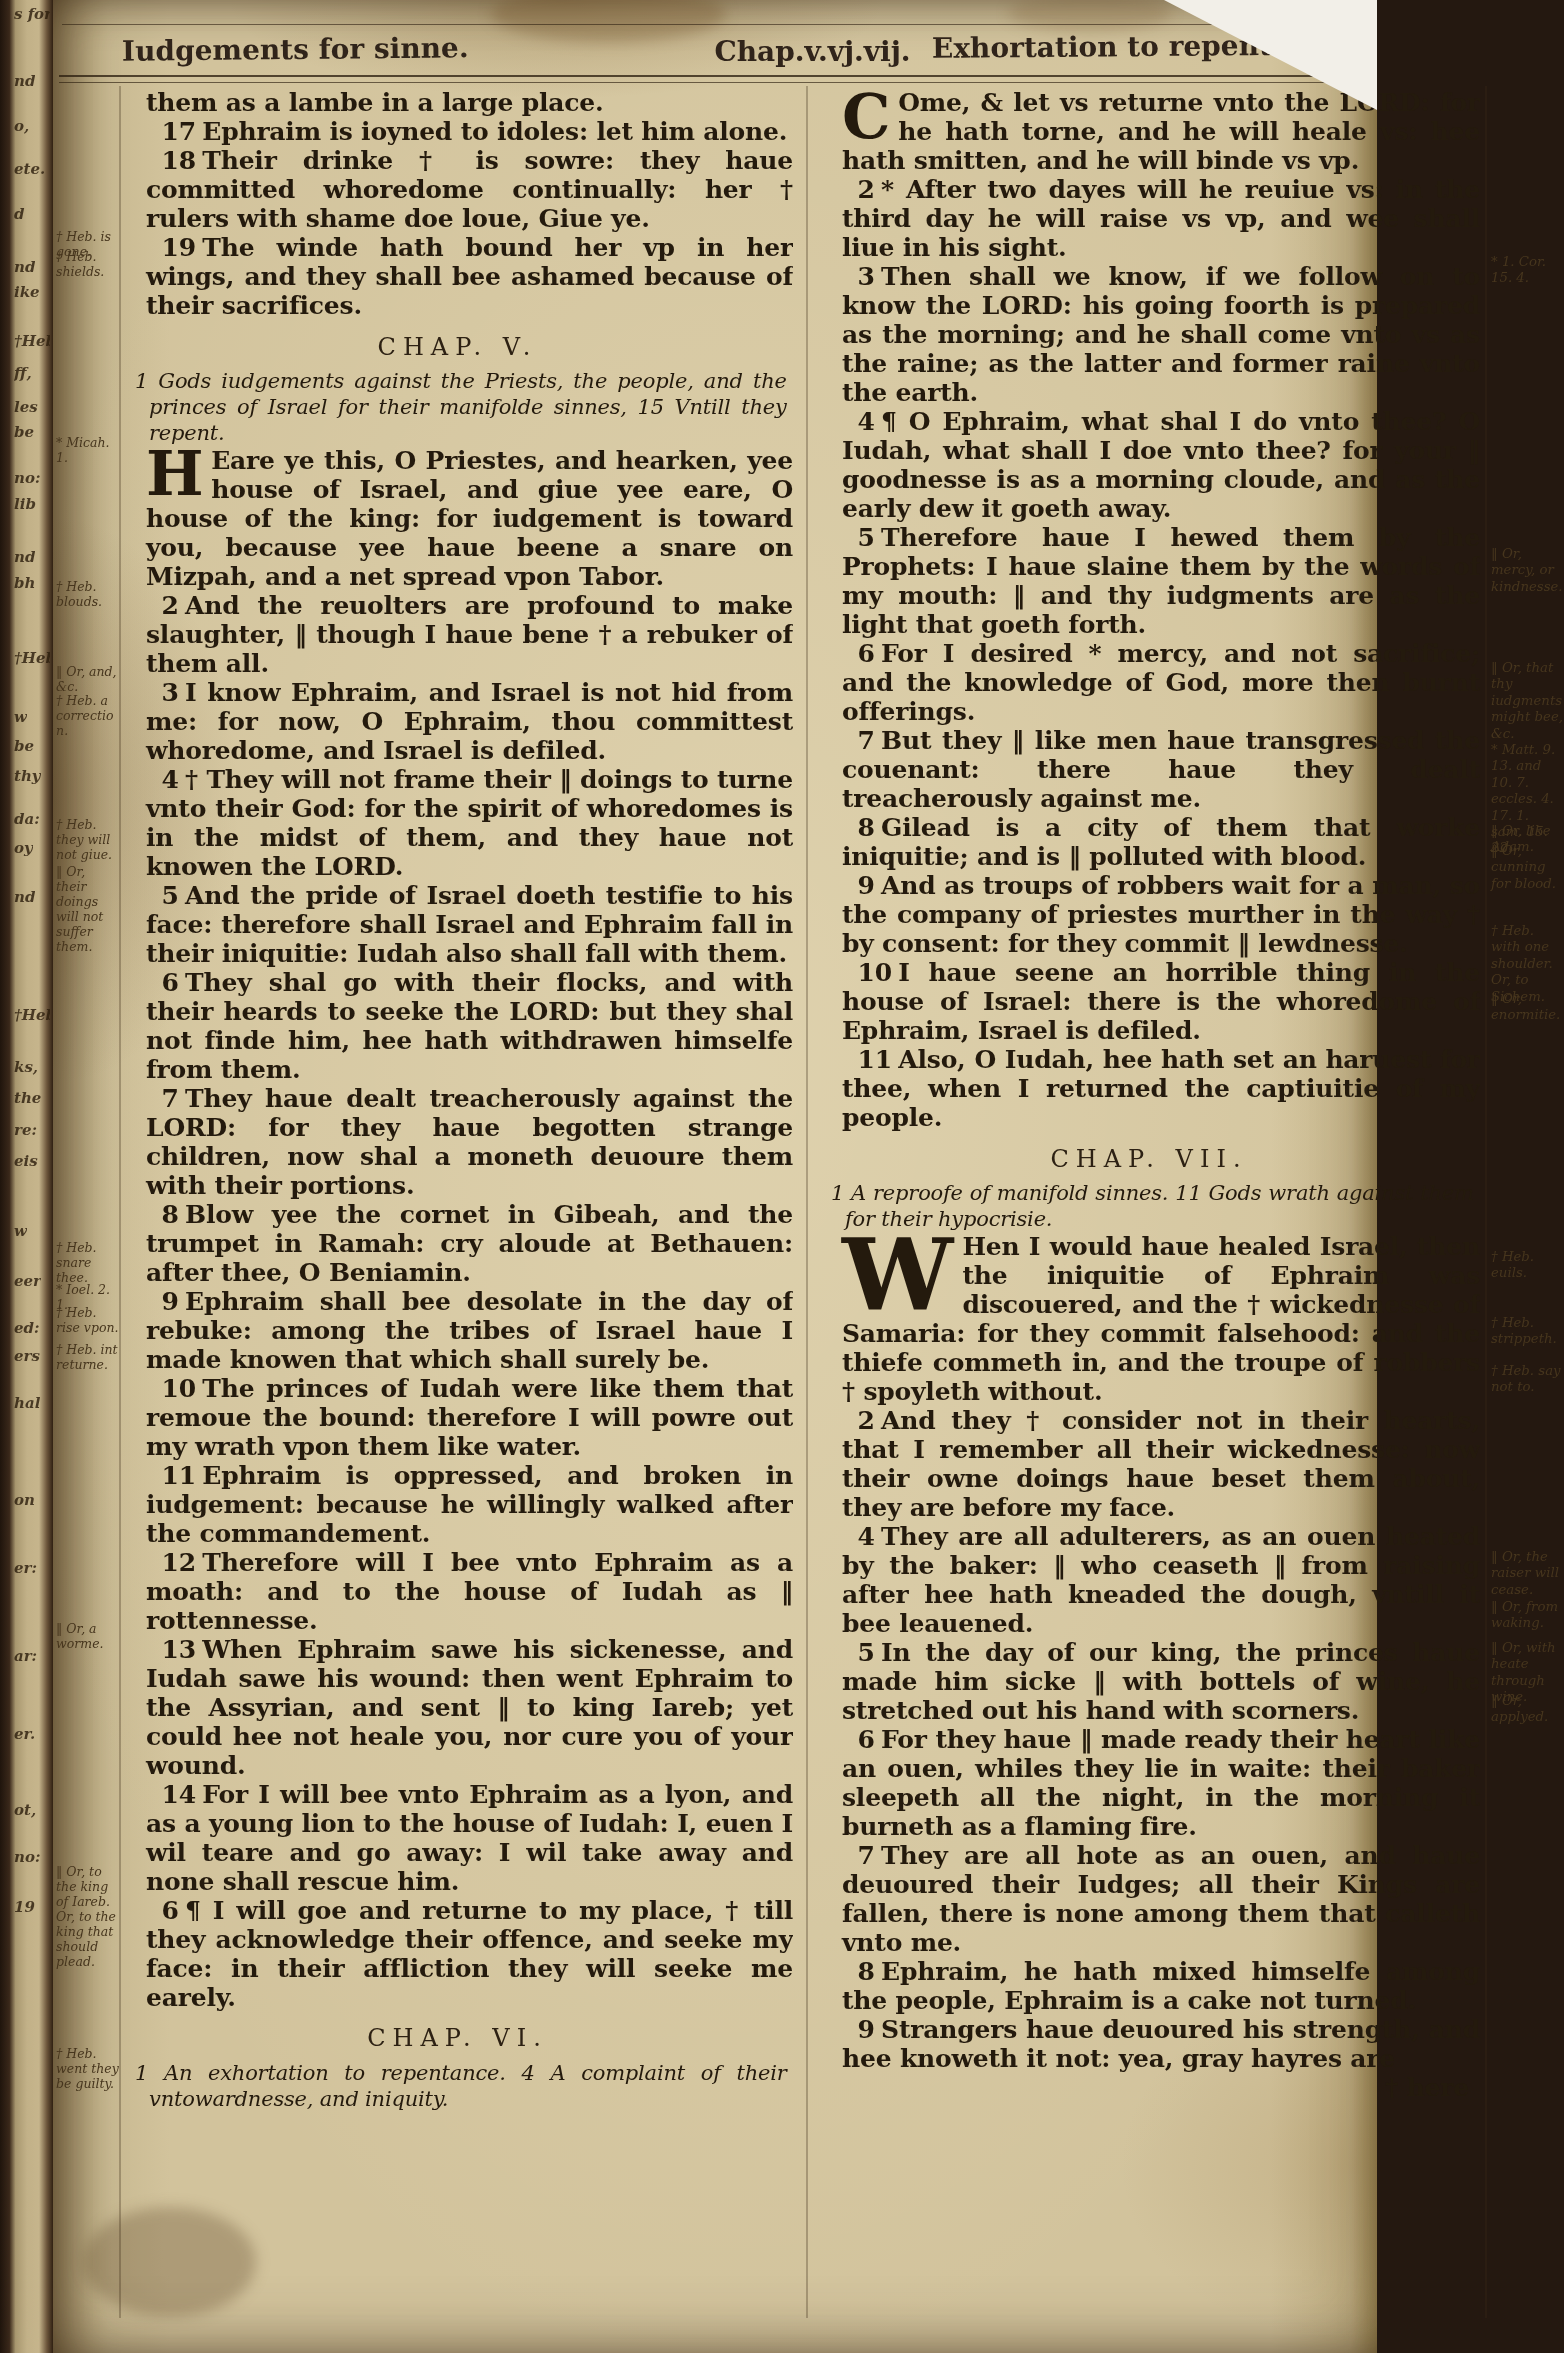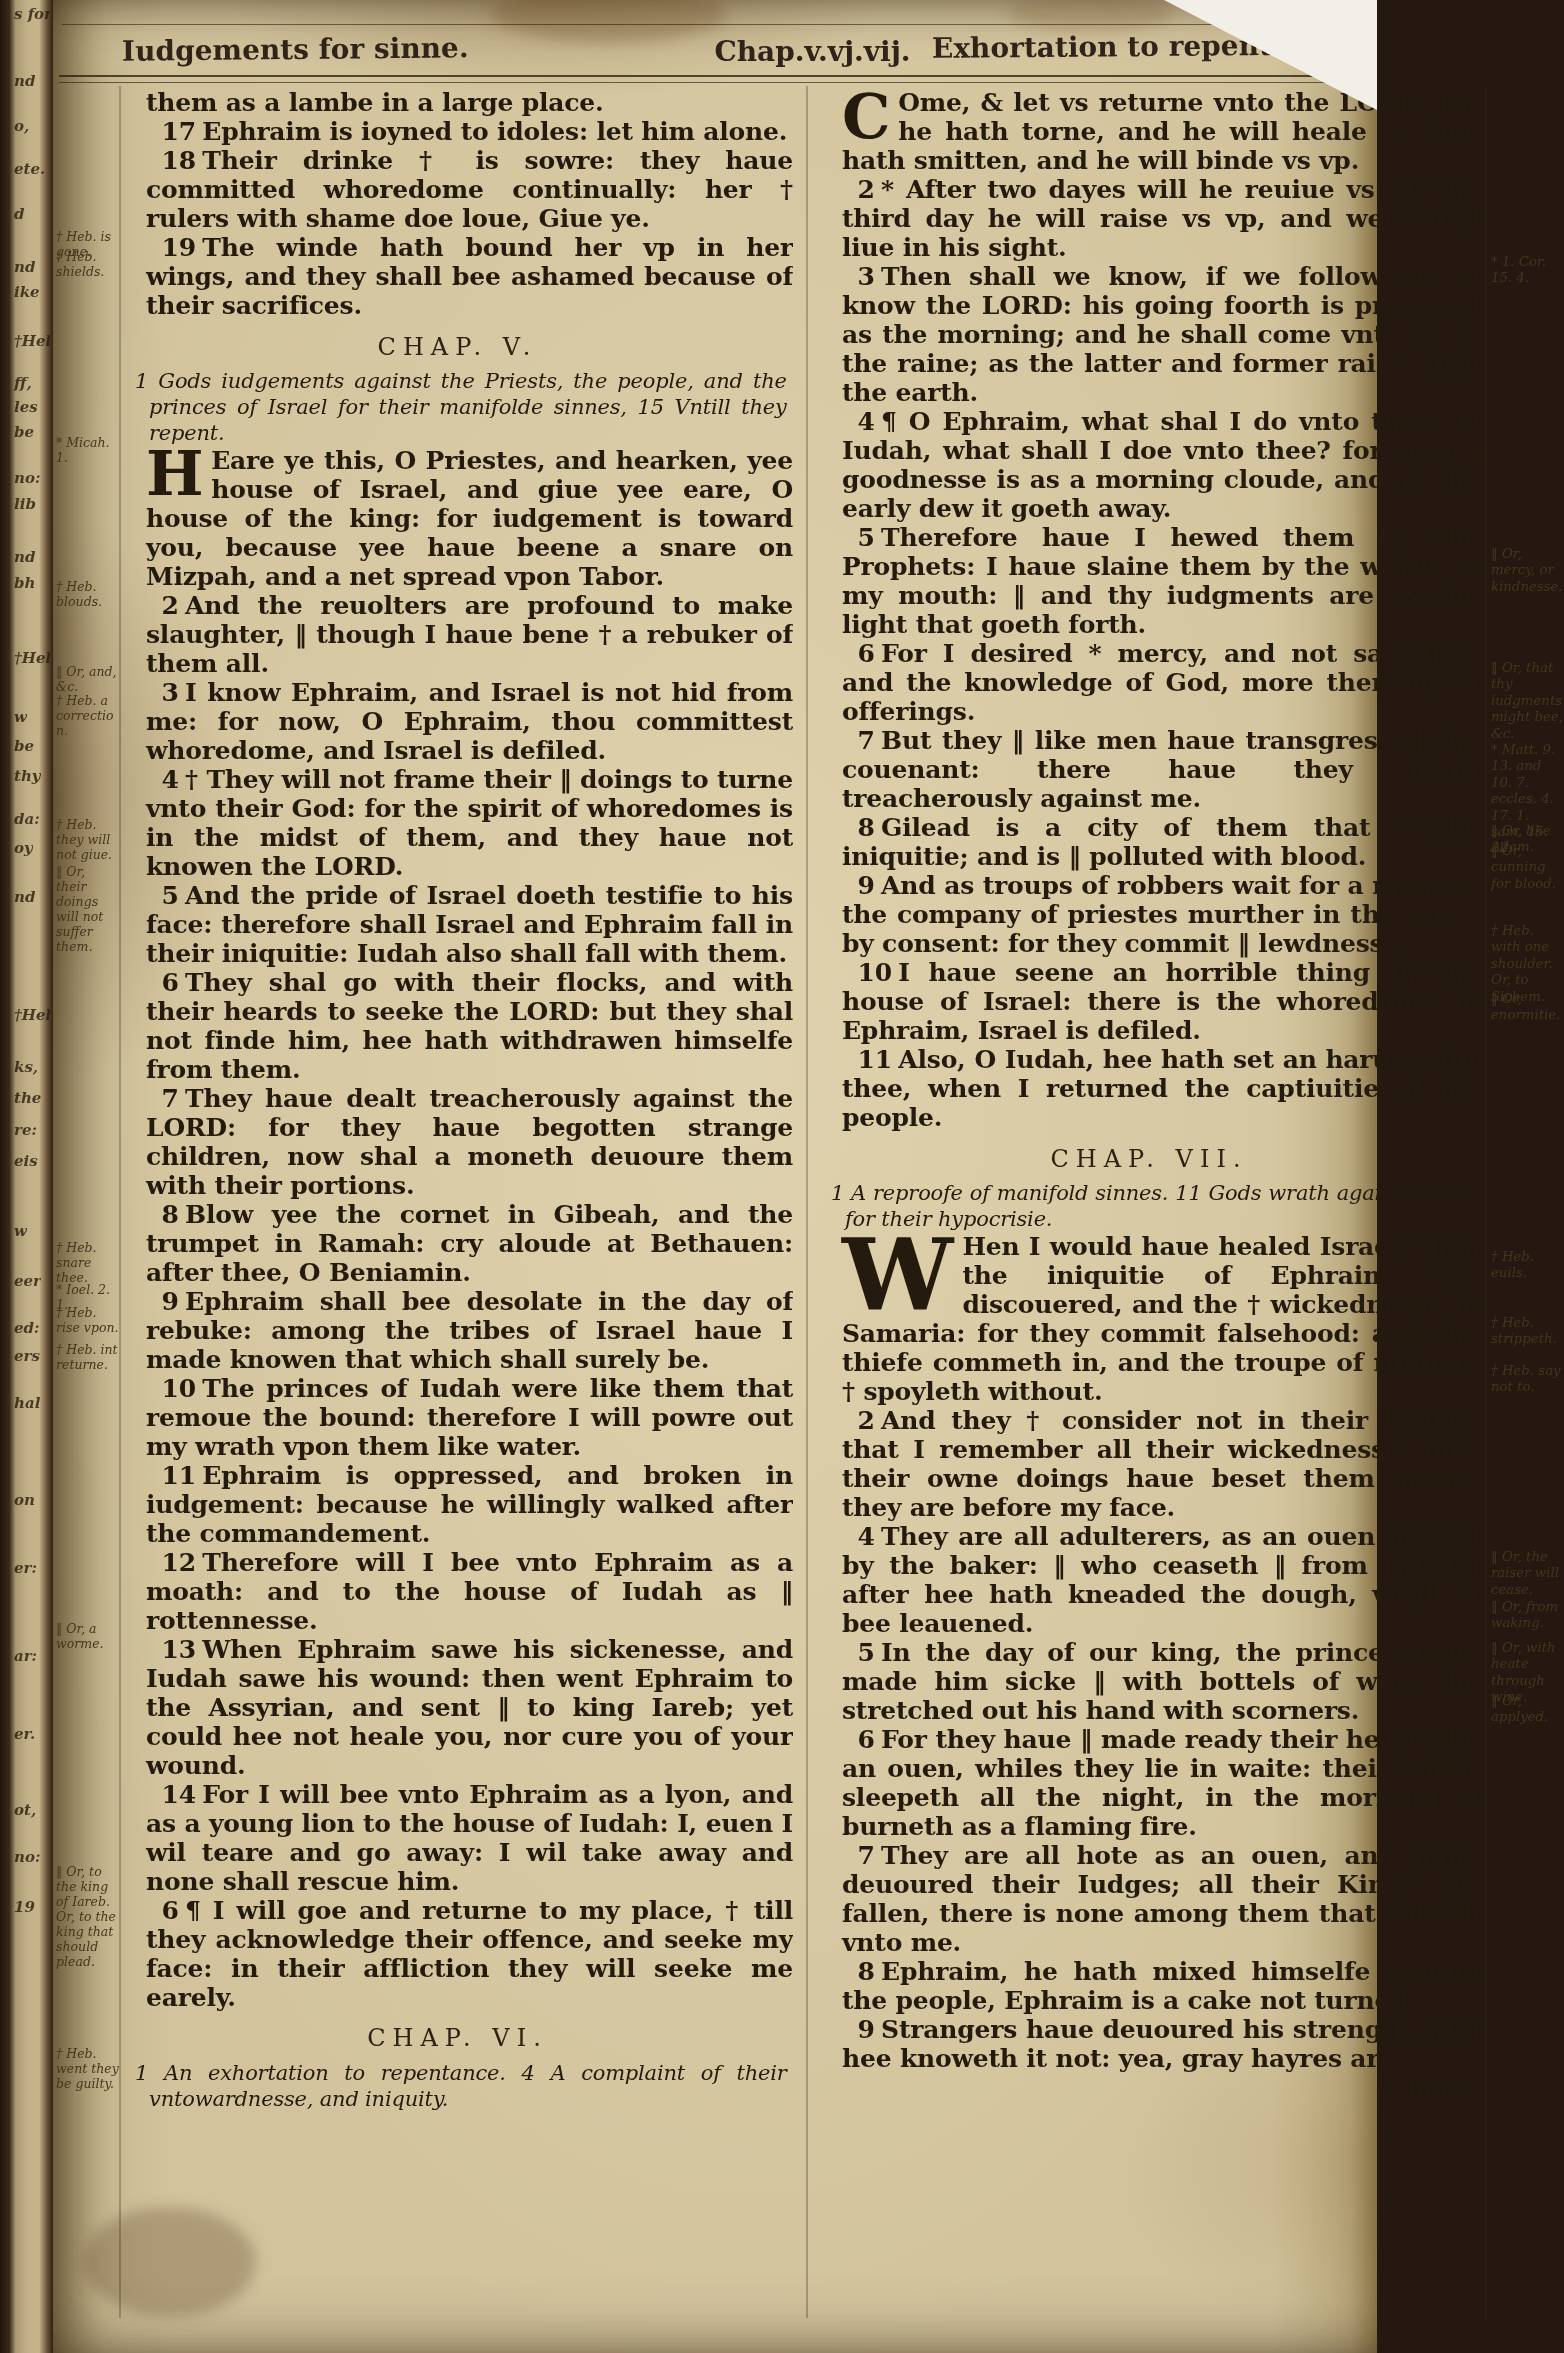--- a/index.html
+++ b/index.html
@@ -84,21 +84,21 @@
 
 <div class="edge-strip" id="edgeStrip">
     <div class="edge-frag" style="top: 4.7px;">s for sinne.</div>
     <div class="edge-frag" style="top: 72px;">nd</div>
     <div class="edge-frag" style="top: 117px;">o,</div>
     <div class="edge-frag" style="top: 160px;">ete.</div>
     <div class="edge-frag" style="top: 205px;">d</div>
     <div class="edge-frag" style="top: 258px;">nd</div>
     <div class="edge-frag" style="top: 283px;">ike</div>
     <div class="edge-frag" style="top: 332px;">†Heb.bl.</div>
-    <div class="edge-frag" style="top: 374px; text-align: right;">ff,</div>
+    <div class="edge-frag" style="top: 364px; text-align: right;">ff,</div>
     <div class="edge-frag" style="top: 398px;">les</div>
     <div class="edge-frag" style="top: 423px;">be</div>
     <div class="edge-frag" style="top: 469px;">no:</div>
     <div class="edge-frag" style="top: 495px;">lib</div>
     <div class="edge-frag" style="top: 548px;">nd</div>
     <div class="edge-frag" style="top: 574px;">bh</div>
     <div class="edge-frag" style="top: 649px;">†Heb.</div>
     <div class="edge-frag" style="top: 708px;">w</div>
     <div class="edge-frag" style="top: 737px;">be</div>
     <div class="edge-frag" style="top: 767px;">thy</div>

